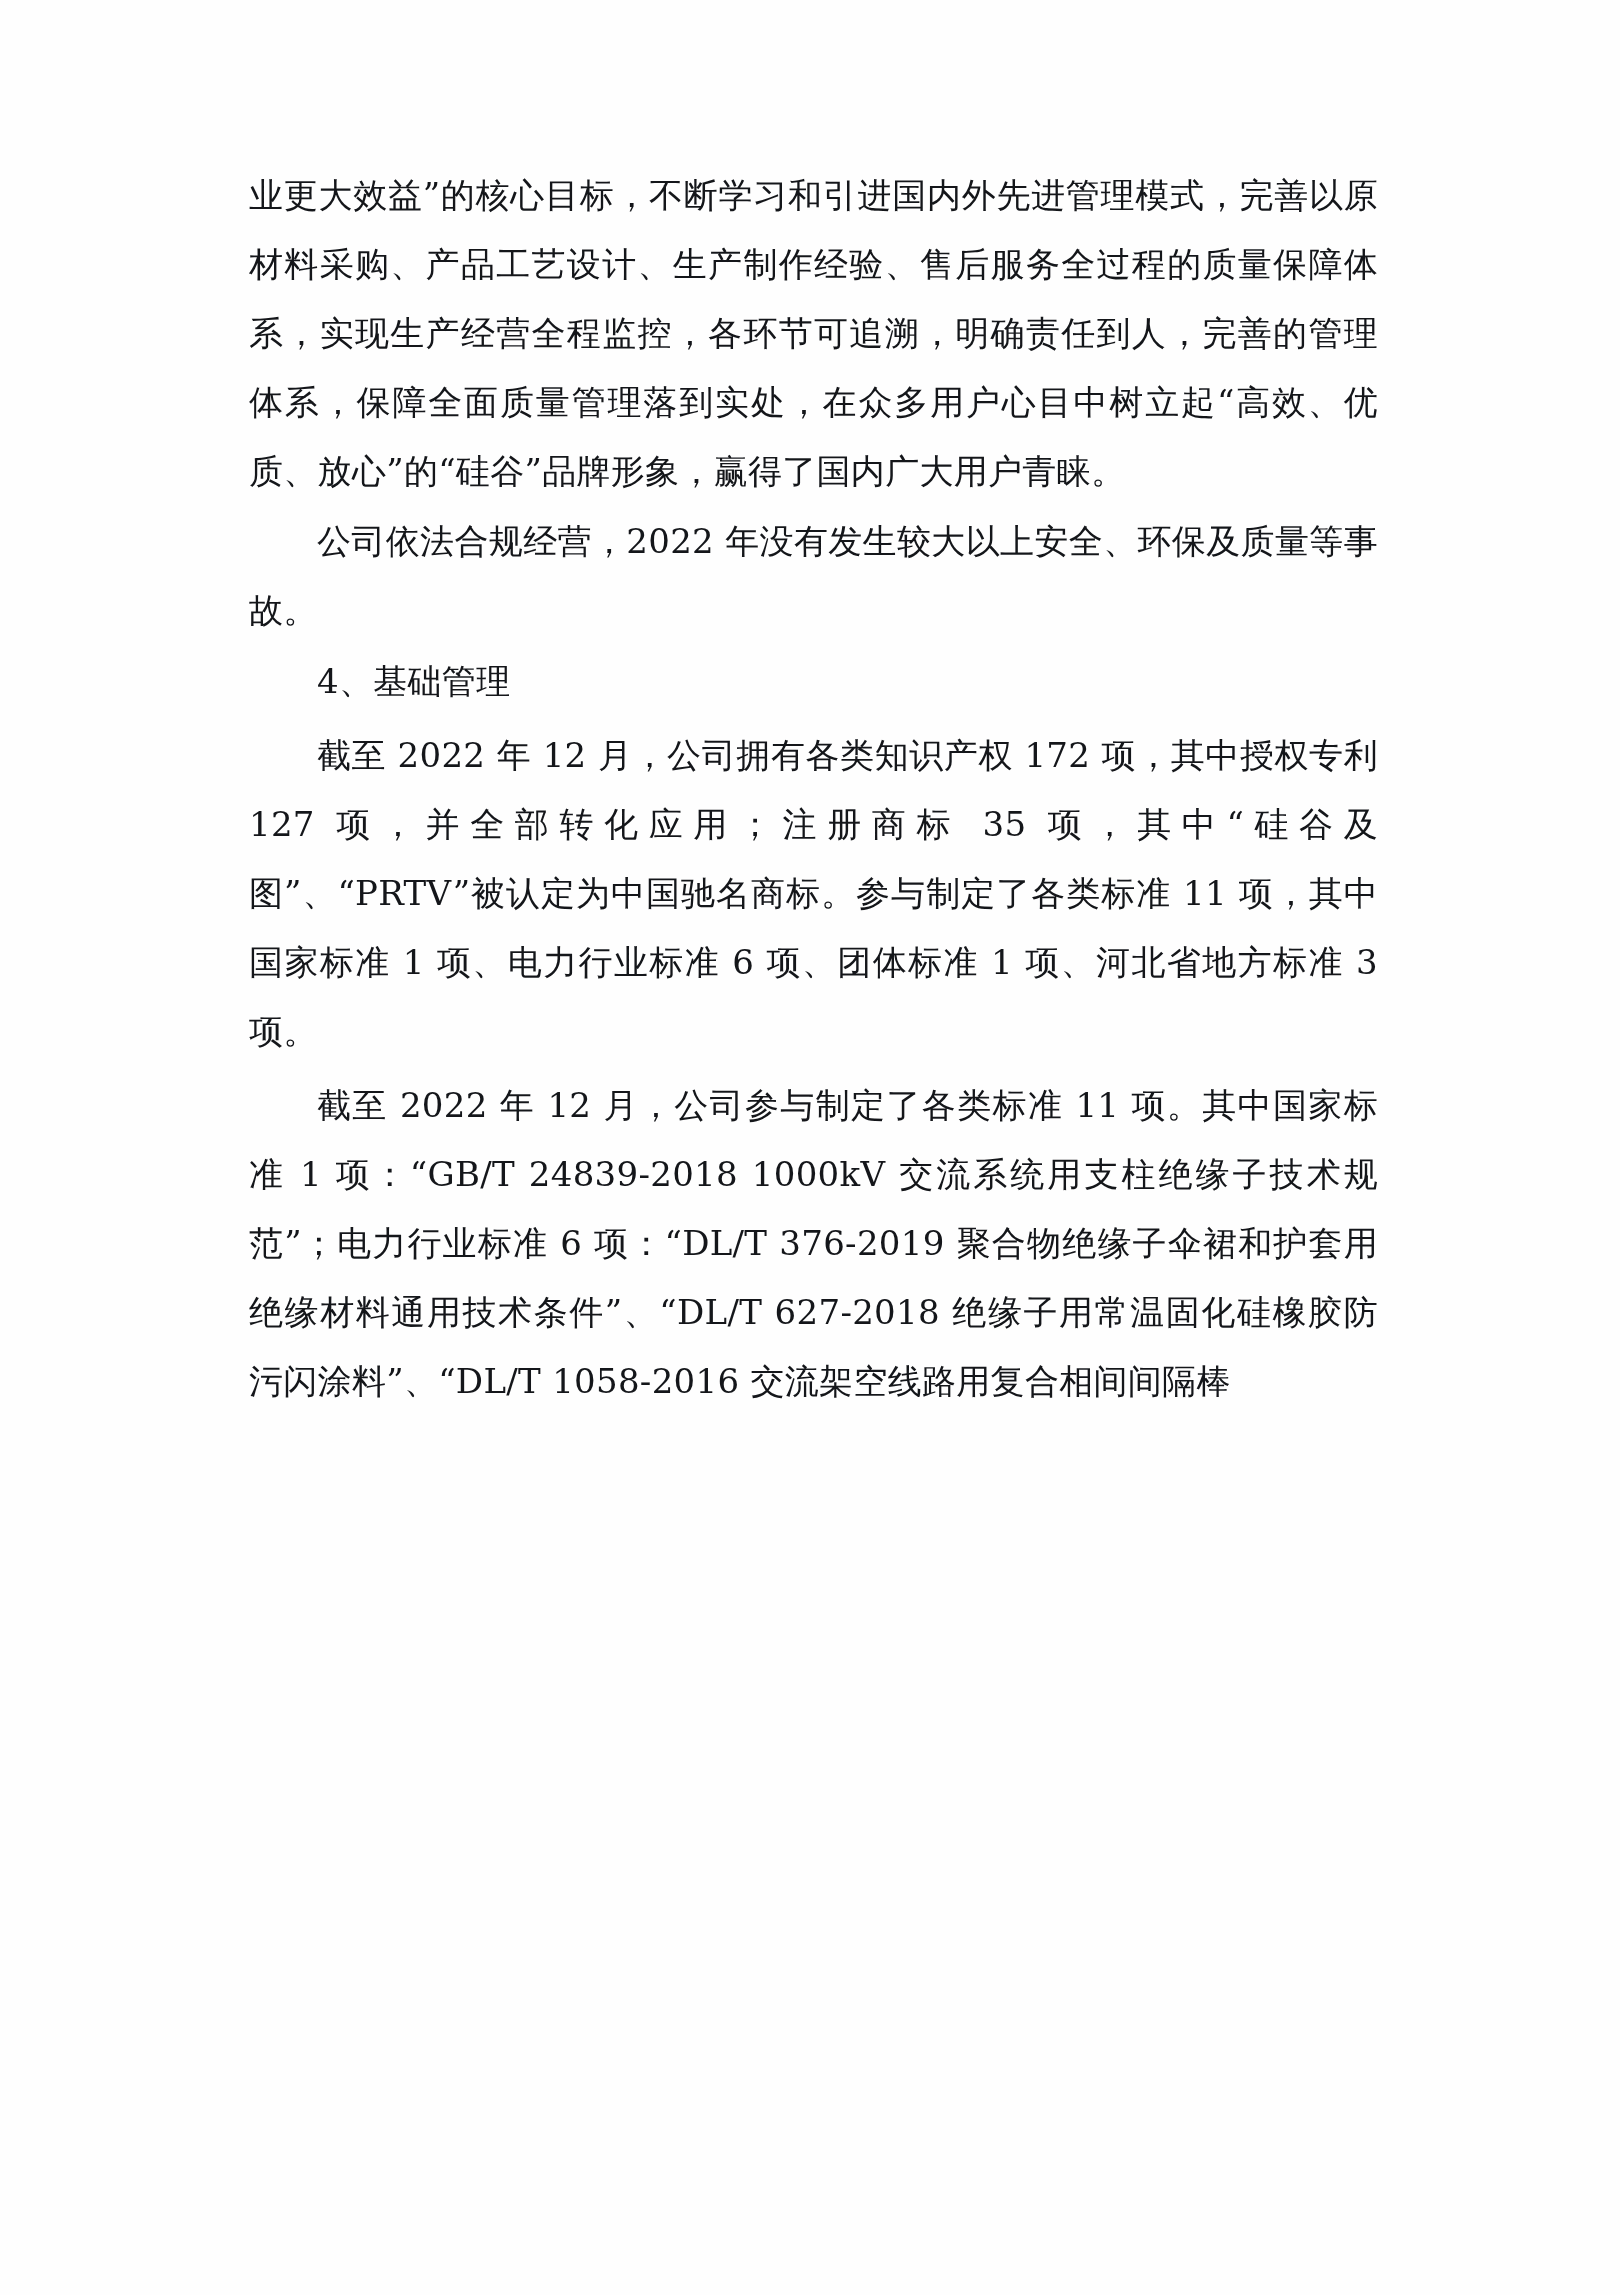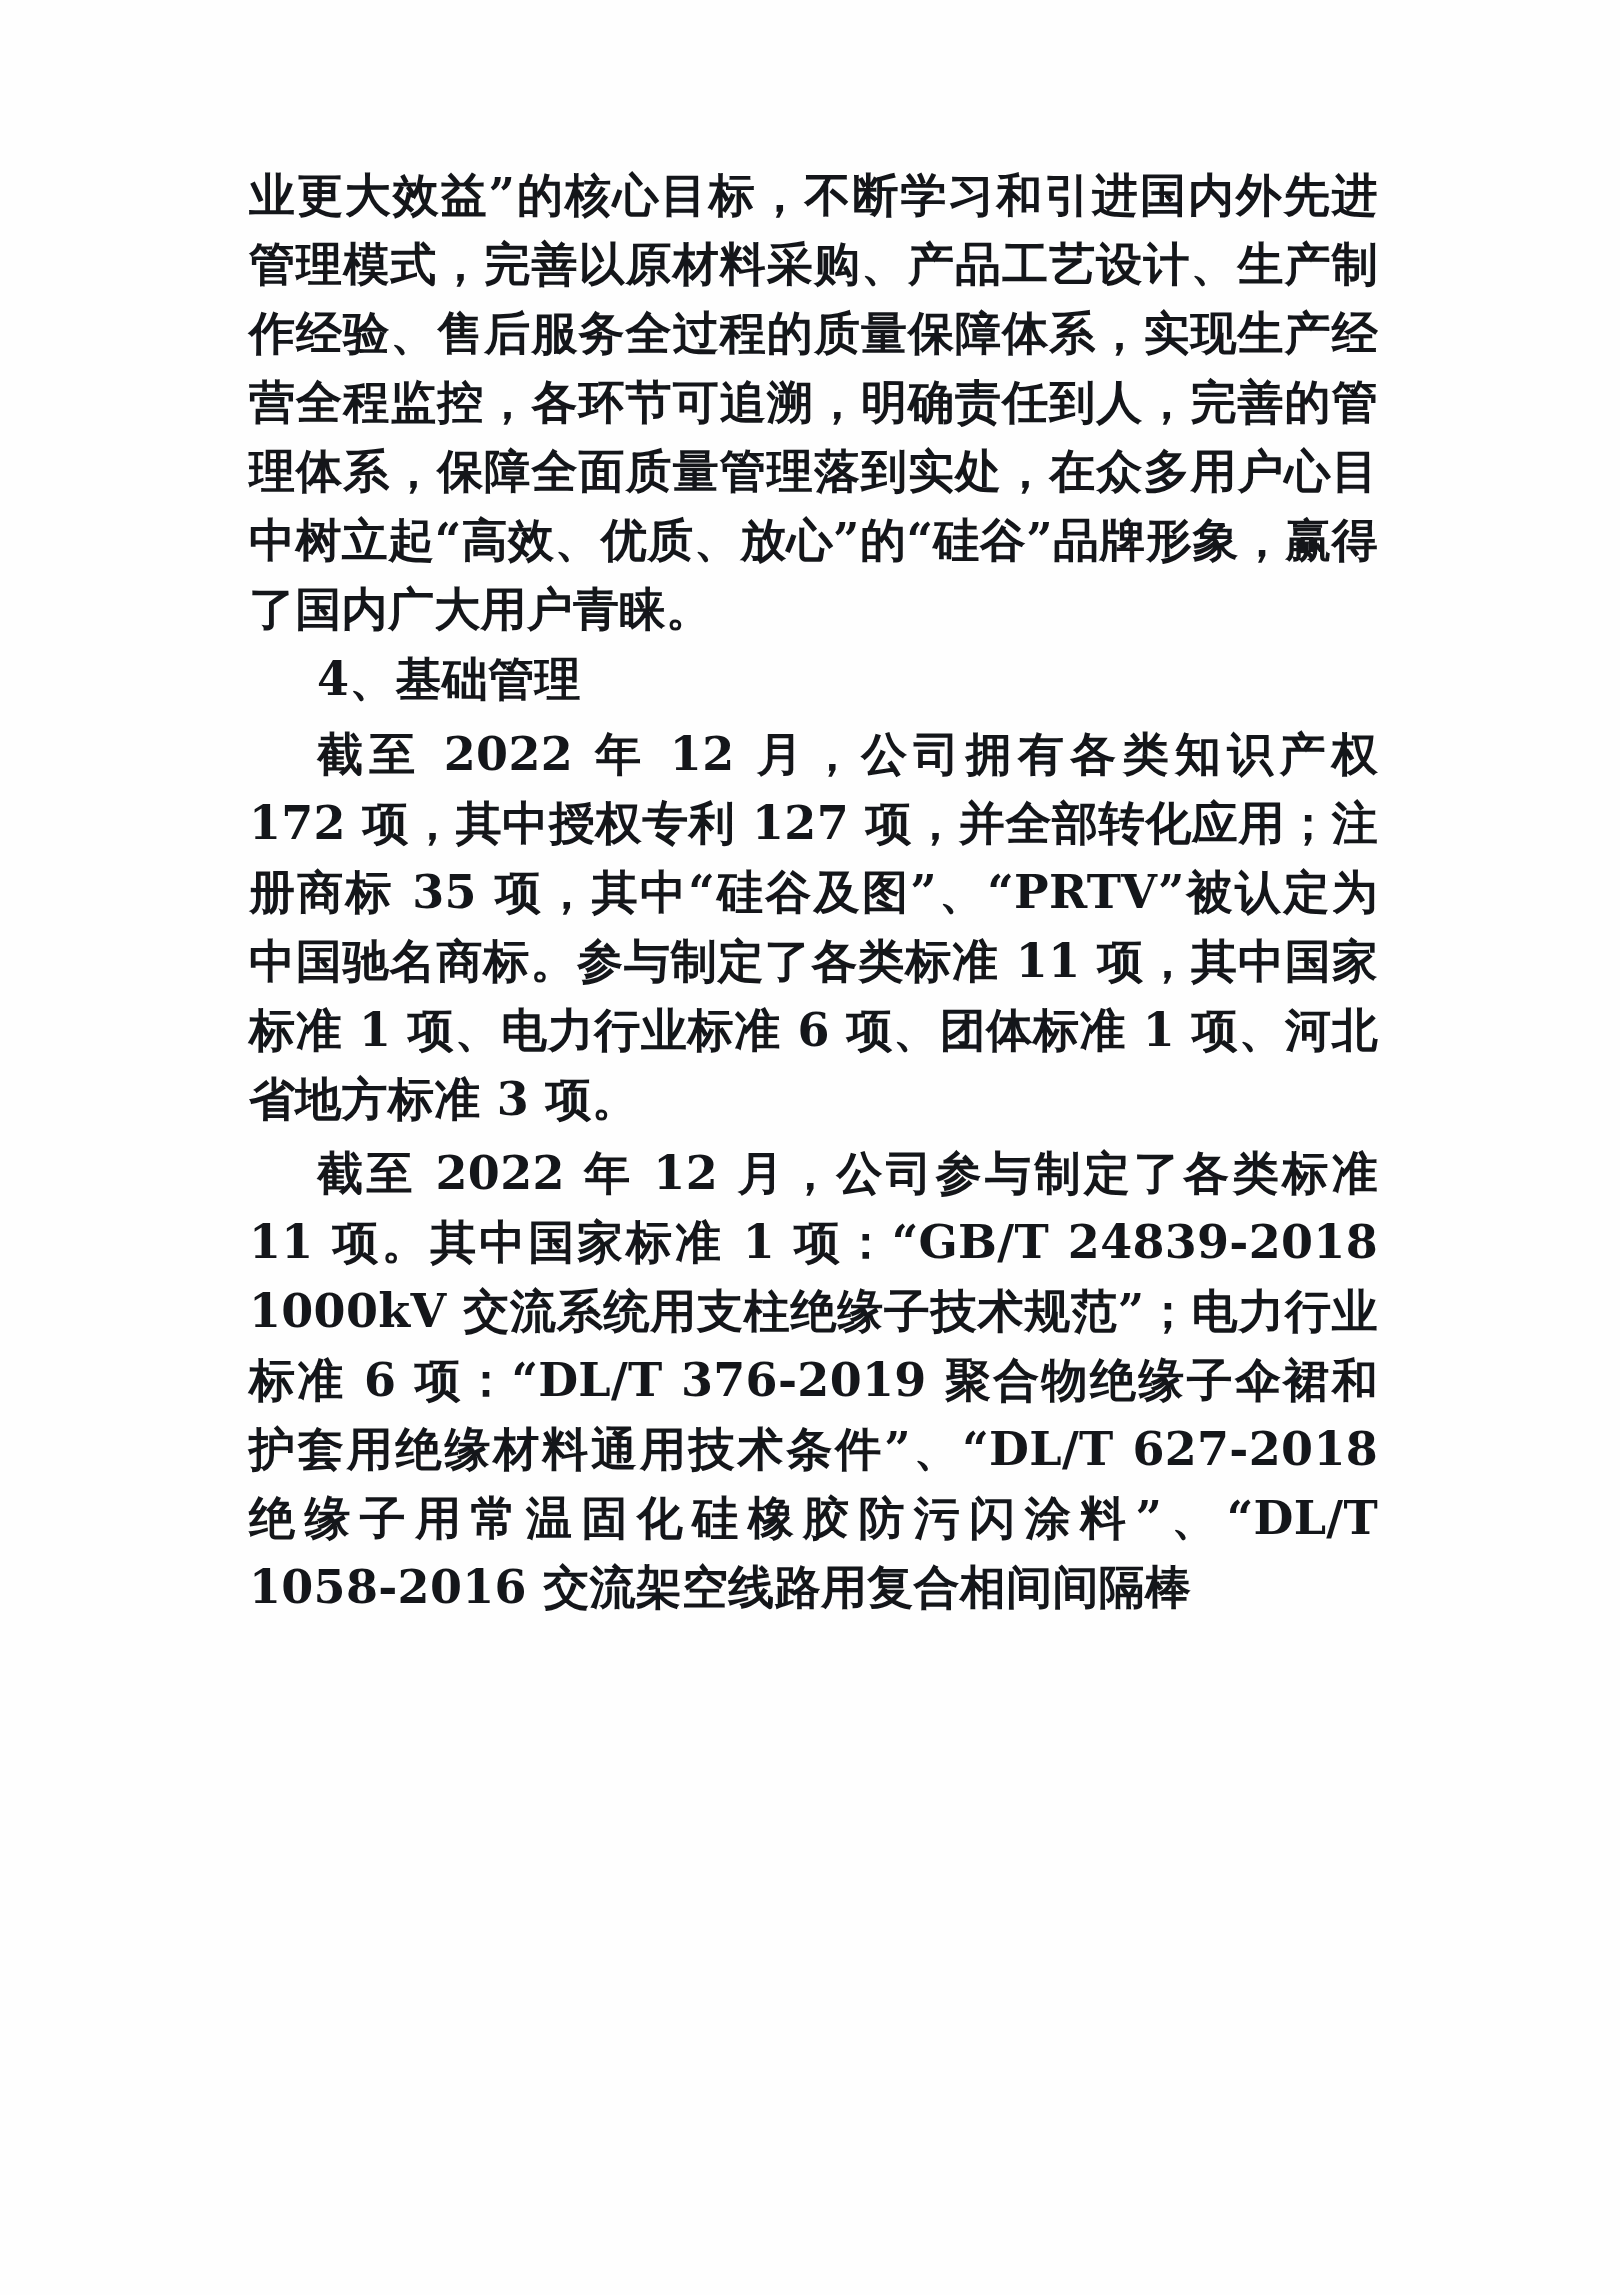--- a/index.html
+++ b/index.html
@@ -23,47 +23,48 @@
     height: 2295px;
     background: #fefefe;
   }
   .content {
     position: absolute;
     left: 249px;
     top: 161px;
     width: 1129px;
   }
   .para {
-    font-size: 46px;
+    font-size: 34px;
     line-height: 69px;
     letter-spacing: 0.3px;
     text-align: justify;
     text-justify: inter-character;
     margin: 0 0 0 0;
     color: #14161a;
-    font-weight: 700;
+    font-weight: 400;
   }
   .indent2 {
     text-indent: 68px;
   }
   .gap-small {
     margin-top: 1.3px;
   }
   .gap-mid {
     margin-top: 5.3px;
   }
 </style>
 </head>
 <body>
 
 <div class="page">
   <div class="content">
 
     <p class="para">业更大效益”的核心目标，不断学习和引进国内外先进管理模式，完善以原材料采购、产品工艺设计、生产制作经验、售后服务全过程的质量保障体系，实现生产经营全程监控，各环节可追溯，明确责任到人，完善的管理体系，保障全面质量管理落到实处，在众多用户心目中树立起“高效、优质、放心”的“硅谷”品牌形象，赢得了国内广大用户青睐。</p>
 
+    <p class="para indent2 gap-small">公司依法合规经营，2022 年没有发生较大以上安全、环保及质量等事故。</p>
 
     <p class="para indent2 gap-small">4、基础管理</p>
 
 
     <p class="para indent2 gap-mid">截至 2022 年 12 月，公司拥有各类知识产权 172 项，其中授权专利 127 项，并全部转化应用；注册商标 35 项，其中“硅谷及图”、“PRTV”被认定为中国驰名商标。参与制定了各类标准 11 项，其中国家标准 1 项、电力行业标准 6 项、团体标准 1 项、河北省地方标准 3 项。</p>
 
     <p class="para indent2 gap-mid">截至 2022 年 12 月，公司参与制定了各类标准 11 项。其中国家标准 1 项：“GB/T 24839-2018 1000kV 交流系统用支柱绝缘子技术规范”；电力行业标准 6 项：“DL/T 376-2019 聚合物绝缘子伞裙和护套用绝缘材料通用技术条件”、“DL/T 627-2018 绝缘子用常温固化硅橡胶防污闪涂料”、“DL/T 1058-2016 交流架空线路用复合相间间隔棒</p>
 
   </div>
 </div>

